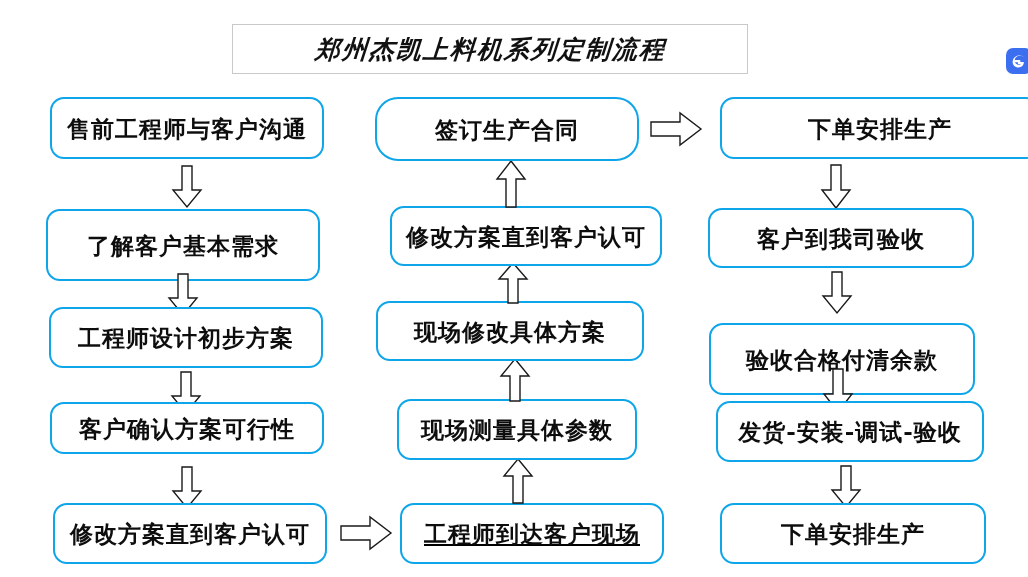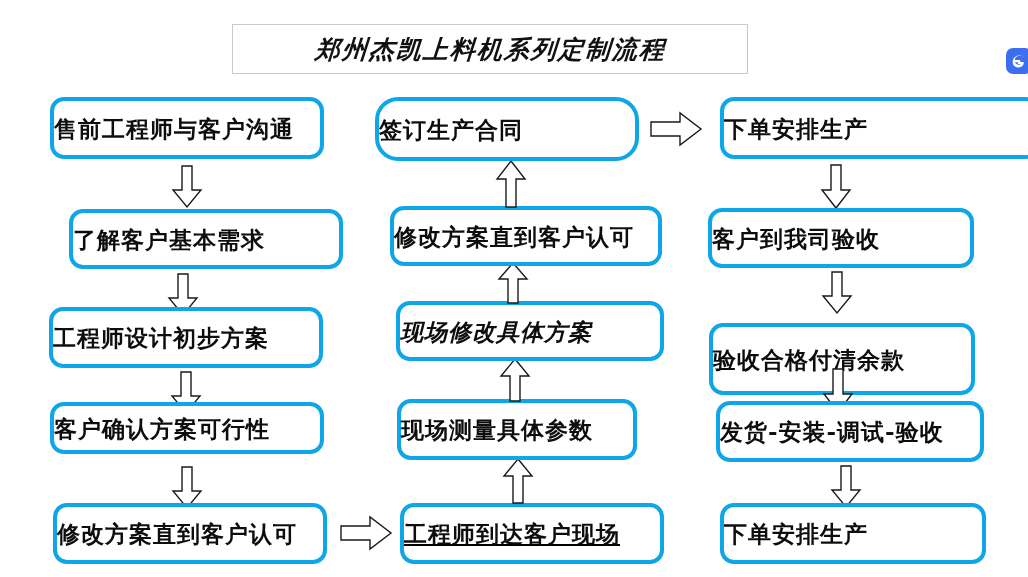--- a/index.html
+++ b/index.html
@@ -38,25 +38,26 @@
     letter-spacing: 2px;
     color: #111111;
     transform: skewX(-4deg);
     white-space: nowrap;
   }
 
   
   .node {
     position: absolute;
     box-sizing: border-box;
-    border: 4px solid #0ea5e9;
+    border: 2px solid #0ea5e9;
     border-radius: 14px;
     background: #ffffff;
     display: flex;
     align-items: center;
+    justify-content: center;
   }
   .node-label {
     font-family: "DejaVu Serif", "Liberation Serif", serif;
     font-size: 23px;
     font-weight: 700;
     color: #0d0d0d;
     letter-spacing: 1px;
     white-space: nowrap;
     line-height: 1;
   }
@@ -103,21 +104,21 @@
 
   <div class="node" style="left:50px; top:97px; width:274px; height:62px;">
     <span class="node-label">售前工程师与客户沟通</span>
   </div>
   <div class="arrow" style="left:172px; top:166px;">
     <svg width="30" height="42" viewBox="0 0 30 42">
         <path d="M10 0 L20 0 L20 24 L29 24 L15 41 L1 24 L10 24 Z"></path>
       </svg>
   </div>
 
-  <div class="node" style="left:46px; top:209px; width:274px; height:60px;margin-left:23px;">
+  <div class="node" style="left:46px; top:209px; width:274px; height:72px;">
     <span class="node-label">了解客户基本需求</span>
   </div>
   <div class="arrow" style="left:168px; top:274px;">
     <svg width="30" height="42" viewBox="0 0 30 42">
         <path d="M10 0 L20 0 L20 24 L29 24 L15 41 L1 24 L10 24 Z"></path>
       </svg>
   </div>
 
   <div class="node" style="left:49px; top:307px; width:274px; height:61px;">
     <span class="node-label">工程师设计初步方案</span>
@@ -158,21 +159,21 @@
 
   <div class="node" style="left:397px; top:399px; width:240px; height:61px;">
     <span class="node-label">现场测量具体参数</span>
   </div>
   <div class="arrow" style="left:500px; top:358px;">
     <svg width="30" height="44" viewBox="0 0 30 44">
         <path d="M15 1 L29 18 L20 18 L20 43 L10 43 L10 18 L1 18 Z"></path>
       </svg>
   </div>
 
-  <div class="node" style="left:396px; top:301px; width:268px; height:60px;font-style:italic;">
+  <div class="node" style="left:376px; top:301px; width:268px; height:60px;">
     <span class="node-label">现场修改具体方案</span>
   </div>
   <div class="arrow" style="left:498px; top:262px;">
     <svg width="30" height="42" viewBox="0 0 30 42">
         <path d="M15 1 L29 17 L20 17 L20 41 L10 41 L10 17 L1 17 Z"></path>
       </svg>
   </div>
 
   <div class="node" style="left:390px; top:206px; width:272px; height:60px;">
     <span class="node-label">修改方案直到客户认可</span>

